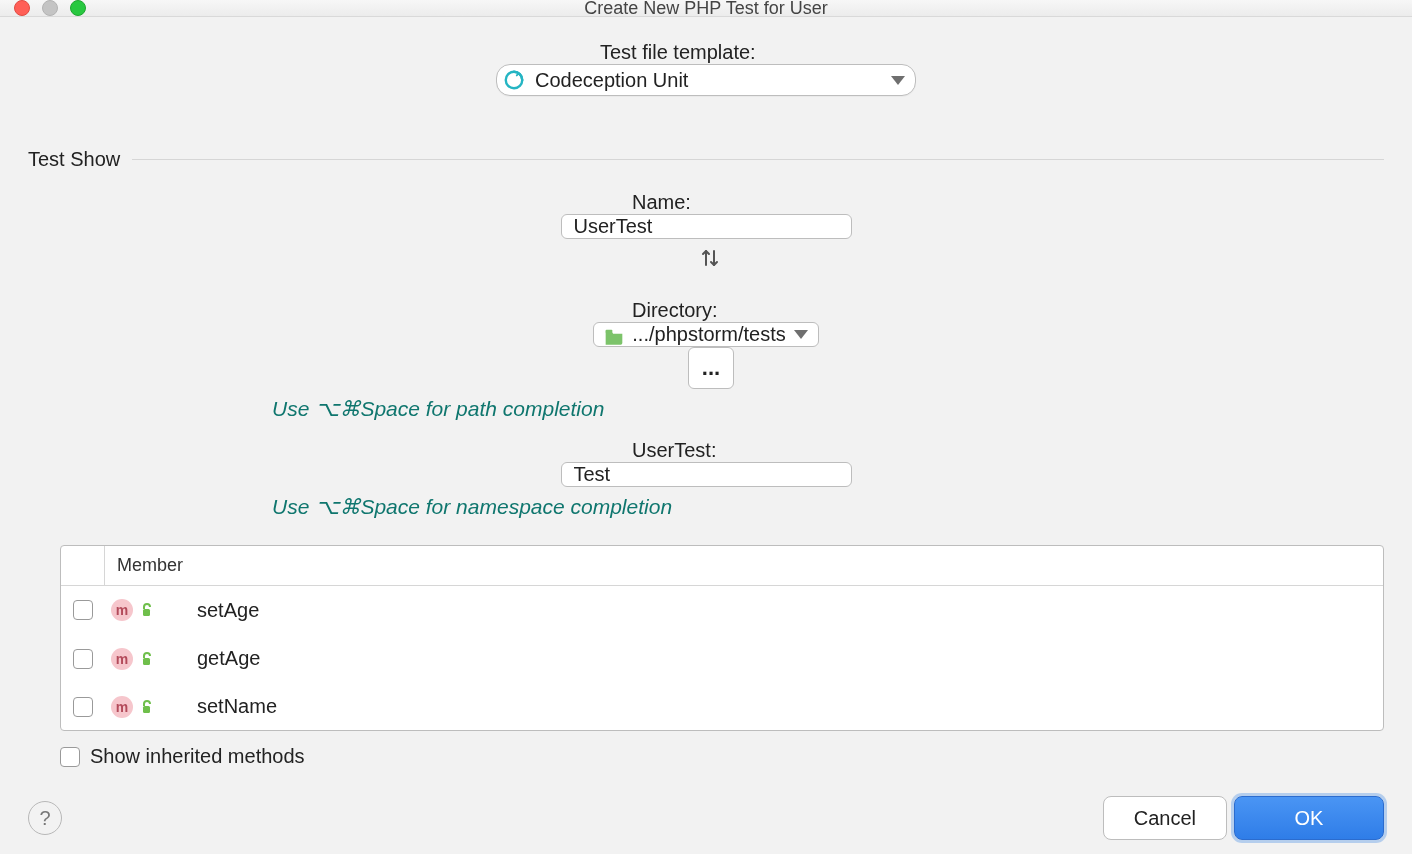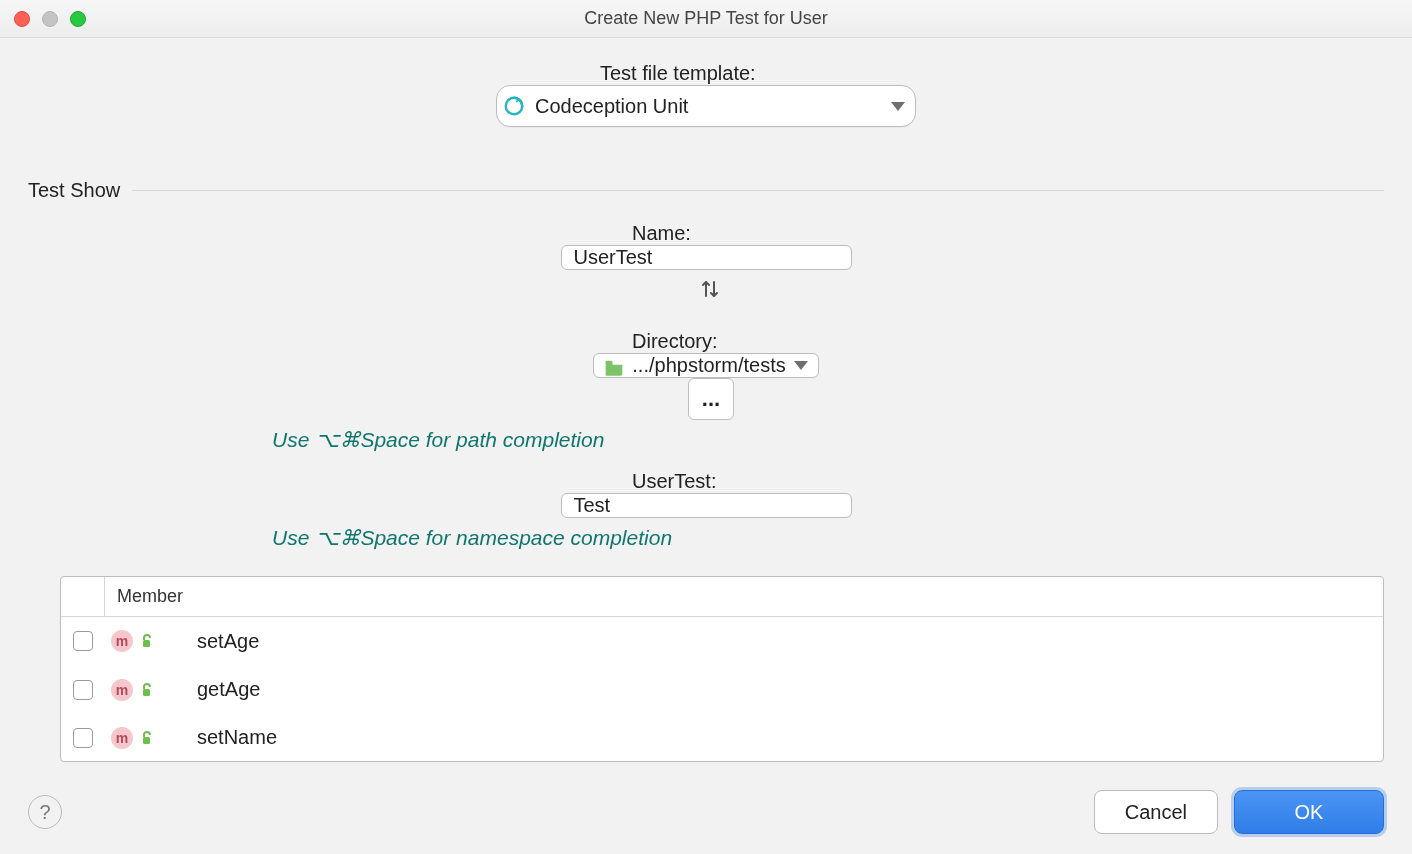--- a/index.html
+++ b/index.html
@@ -61,21 +61,21 @@
     .label-col {
       width: 212px;
       font-size: 20px;
     }
     .label-col-indented {
       padding-left: 32px;
     }
     .select-standin {
       display: inline-flex;
       align-items: center;
-      height: 42px;
+      height: 32px;
       background: #fff;
       border: 1px solid #bdbdbd;
       border-radius: 14px;
       padding: 0 10px 0 6px;
       min-width: 420px;
       gap: 10px;
       box-shadow: 0 1px 0 rgba(0,0,0,0.03);
     }
     .select-standin .select-text { flex: 1; font-size: 20px; }
     .chevron-down {
@@ -212,21 +212,21 @@
       color: #777; font-size: 20px;
       background: #f2f2f2;
     }
     .footer-spacer { flex: 1; }
     .btn {
       height: 44px;
       padding: 0 30px;
       border-radius: 8px;
       font-size: 20px;
       display: inline-flex; align-items: center; justify-content: center;
-      margin-left: 16px;
+      margin-left: 7px;
     }
     .btn-default {
       background: #fff;
       border: 1px solid #bdbdbd;
     }
     .btn-primary {
       background: linear-gradient(#4a95f4, #2f7de8);
       border: 1px solid #2b6ccf;
       color: #fff;
       min-width: 150px;
@@ -349,20 +349,24 @@
         <span class="visibility-icon">
           <svg viewBox="0 0 16 16">
               <rect x="6" y="7" width="7" height="7" rx="1.5" fill="#6fbf4b"></rect>
               <path d="M7 7 V5 a3 3 0 0 1 6 0" fill="none" stroke="#6fbf4b" stroke-width="2"></path>
             </svg>
         </span>
         <span class="member-name">setName</span>
       </div>
     </div>
 
+    <div class="show-inherited">
+      <span class="checkbox"></span>
+      <span style="font-size:20px">Show inherited methods</span>
+    </div>
 
   </div>
 
   <div class="footer">
     <span class="help-btn">?</span>
     <div class="footer-spacer"></div>
     <span class="btn btn-default">Cancel</span>
     <span class="btn btn-primary">OK</span>
   </div>
 </div>

